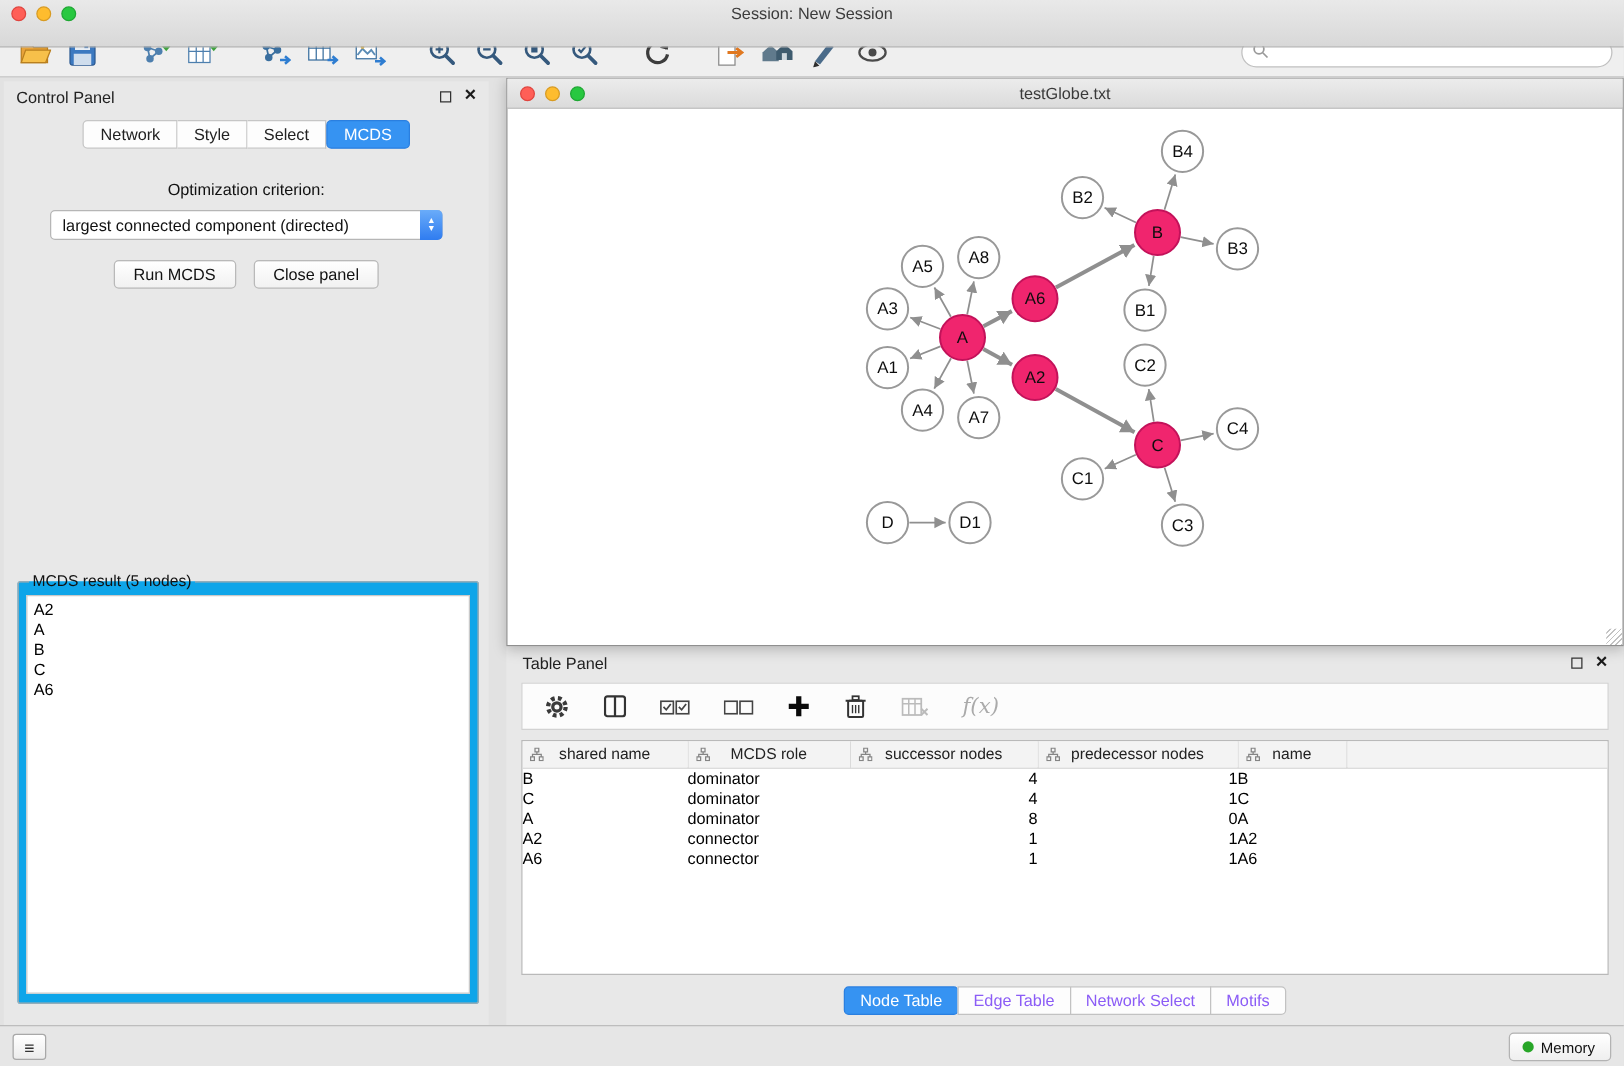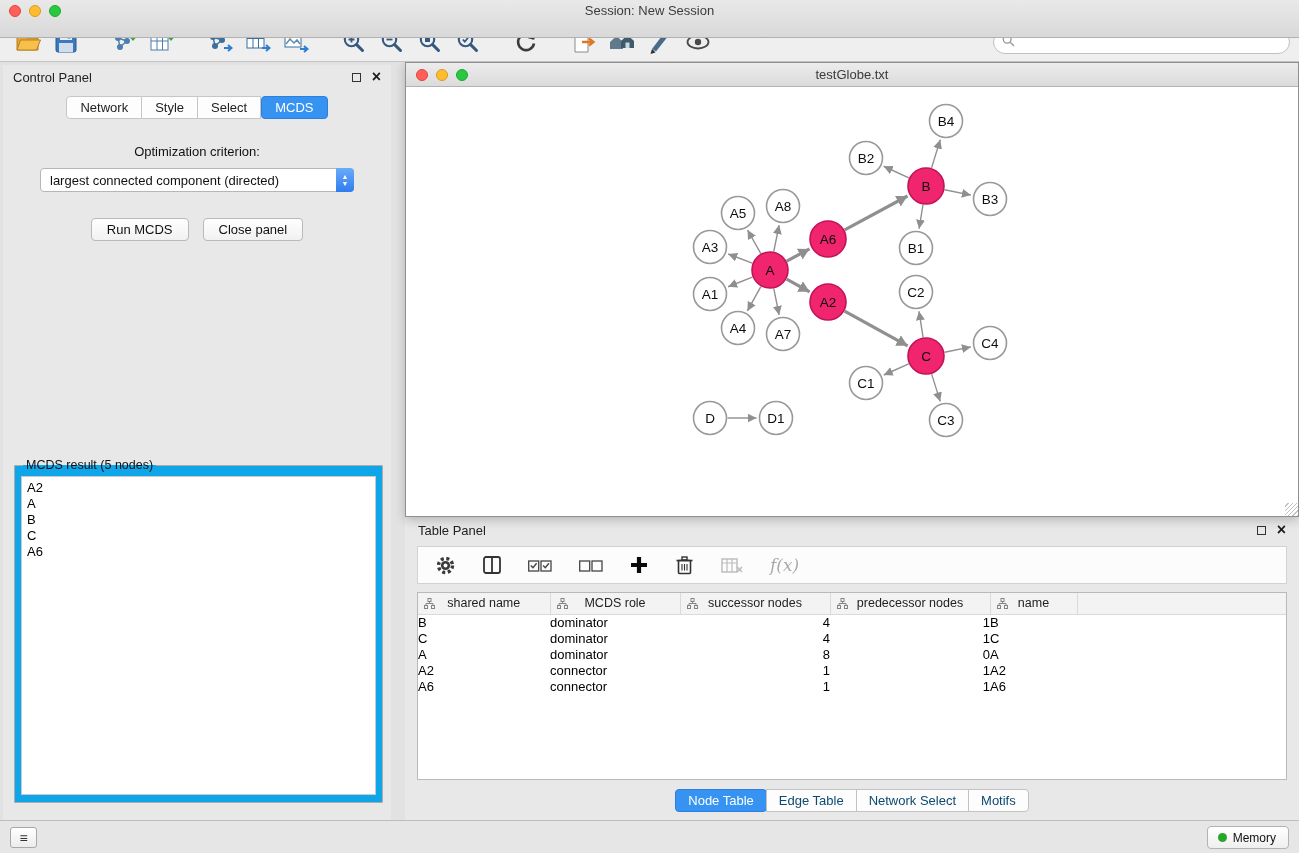--- a/index.html
+++ b/index.html
@@ -31,21 +31,21 @@
   .float-btn{width:9px;height:9px;border:1.5px solid #333;display:inline-block;}
   .close-btn{font-size:16px;font-weight:bold;color:#1a1a1a;line-height:10px;}
   .cp-tabs{display:flex;justify-content:center;margin-top:7px;}
   .cp-tab{padding:3px 13px;background:#fdfdfd;border:1px solid #c6c6c6;border-left:none;font-size:13px;color:#222;}
   .cp-tab:first-child{border-left:1px solid #c6c6c6;border-radius:4px 0 0 4px;}
   .cp-tab:last-child{border-radius:0 4px 4px 0;text-align:right;}
   .cp-tab.active{background:#3693f2;border:1px solid #2a7fe0;color:#fff;border-radius:4px;}
   .opt-label{text-align:center;margin-top:25px;font-size:13px;color:#111;}
   .dropdown{margin:9px auto 0;width:314px;height:24px;background:#fff;border:1px solid #b6b6b6;border-radius:4px;display:flex;align-items:center;position:relative;padding-left:9px;font-size:13px;color:#111;}
   .dd-stepper{position:absolute;right:-1px;top:-1px;height:24px;width:18px;background:linear-gradient(#6aacf9,#2f7cf0);border-radius:0 4px 4px 0;display:flex;flex-direction:column;align-items:center;justify-content:center;color:#fff;font-size:7px;line-height:7px;}
-  .cp-buttons{display:flex;justify-content:center;gap:14px;margin-top:26px;}
+  .cp-buttons{display:flex;justify-content:center;gap:14px;margin-top:16px;}
   .btn{height:23px;padding:0 15px;background:linear-gradient(#ffffff,#f1f1f1);border:1px solid #b9b9b9;border-radius:4px;font-size:13px;line-height:21px;color:#111;}
   fieldset.result-box{position:absolute;left:11px;right:8px;top:393px;bottom:17px;border:1px solid #ababab;border-radius:2px;padding:4px 6px 7px;background:#0ea5e9;}
   .result-box legend{font-size:12.5px;padding:0 3px;margin-left:2px;color:#111;}
   .result-list{width:100%;height:100%;background:#fff;border:1px solid #c9c9c9;overflow:auto;padding:3px 5px;}
   .result-item{font-size:13px;line-height:16px;color:#000;}
 
   
   .network-window{position:absolute;left:405px;top:62px;width:894px;height:455px;background:#fff;border:1px solid #8f8f8f;box-shadow:0 3px 10px rgba(0,0,0,0.22);z-index:10;}
   .nw-titlebar{position:relative;height:24px;background:linear-gradient(#ececec,#dbdbdb);border-bottom:1px solid #b3b3b3;}
   .nw-title{position:absolute;width:100%;text-align:center;line-height:24px;font-size:13px;color:#3a3a3a;}
@@ -62,21 +62,21 @@
   .tp-table-wrap{margin:8px 12px 0;height:188px;background:#fff;border:1px solid #b9b9b9;overflow:hidden;}
   table.data{border-collapse:collapse;width:100%;table-layout:fixed;}
   table.data th{height:21px;background:#f3f3f3;border:1px solid #dadada;border-top:none;font-weight:normal;font-size:12.5px;color:#222;position:relative;overflow:hidden;}
   table.data th:first-child{border-left:none;}
   table.data th:last-child{border-right:none;}
   .tree-ico{position:absolute;left:6px;top:5px;}
   table.data td{font-size:13px;height:16px;padding:0;color:#000;overflow:hidden;white-space:nowrap;}
   td.al{text-align:left;padding-left:10px;}
   td.ar{text-align:right;padding-right:18px;}
   .bt-tabs{display:flex;justify-content:center;margin-top:9px;}
-  .bt-tab{padding:3px 12px;background:#fdfdfd;border:1px solid #c2c2c2;margin-left:-1px;font-size:13px;color:#0c4a6e;}
+  .bt-tab{padding:3px 12px;background:#fdfdfd;border:1px solid #c2c2c2;margin-left:-1px;font-size:13px;color:#8b5cf6;}
   .bt-tab:first-child{margin-left:0;border-radius:4px 0 0 4px;}
   .bt-tab:last-child{border-radius:0 4px 4px 0;}
   .bt-tab.active{background:#3693f2;color:#fff;border:1px solid #2a7fe0;border-radius:4px;}
 
   
   .statusbar{position:absolute;left:0;bottom:0;width:100%;height:33px;background:#e6e6e6;border-top:1px solid #bdbdbd;z-index:25;}
   .sb-left-btn{position:absolute;left:10px;top:6px;width:27px;height:21px;border:1px solid #a8a8a8;border-radius:3px;background:linear-gradient(#fff,#ececec);display:flex;align-items:center;justify-content:center;font-size:14px;color:#333;}
   .memory-btn{position:absolute;right:10px;top:5px;height:23px;padding:0 12px 0 10px;border:1px solid #b3b3b3;border-radius:4px;background:linear-gradient(#fff,#efefef);display:flex;align-items:center;gap:6px;font-size:12px;color:#111;}
   .mem-dot{width:9px;height:9px;border-radius:50%;background:#28a628;}
 </style>

